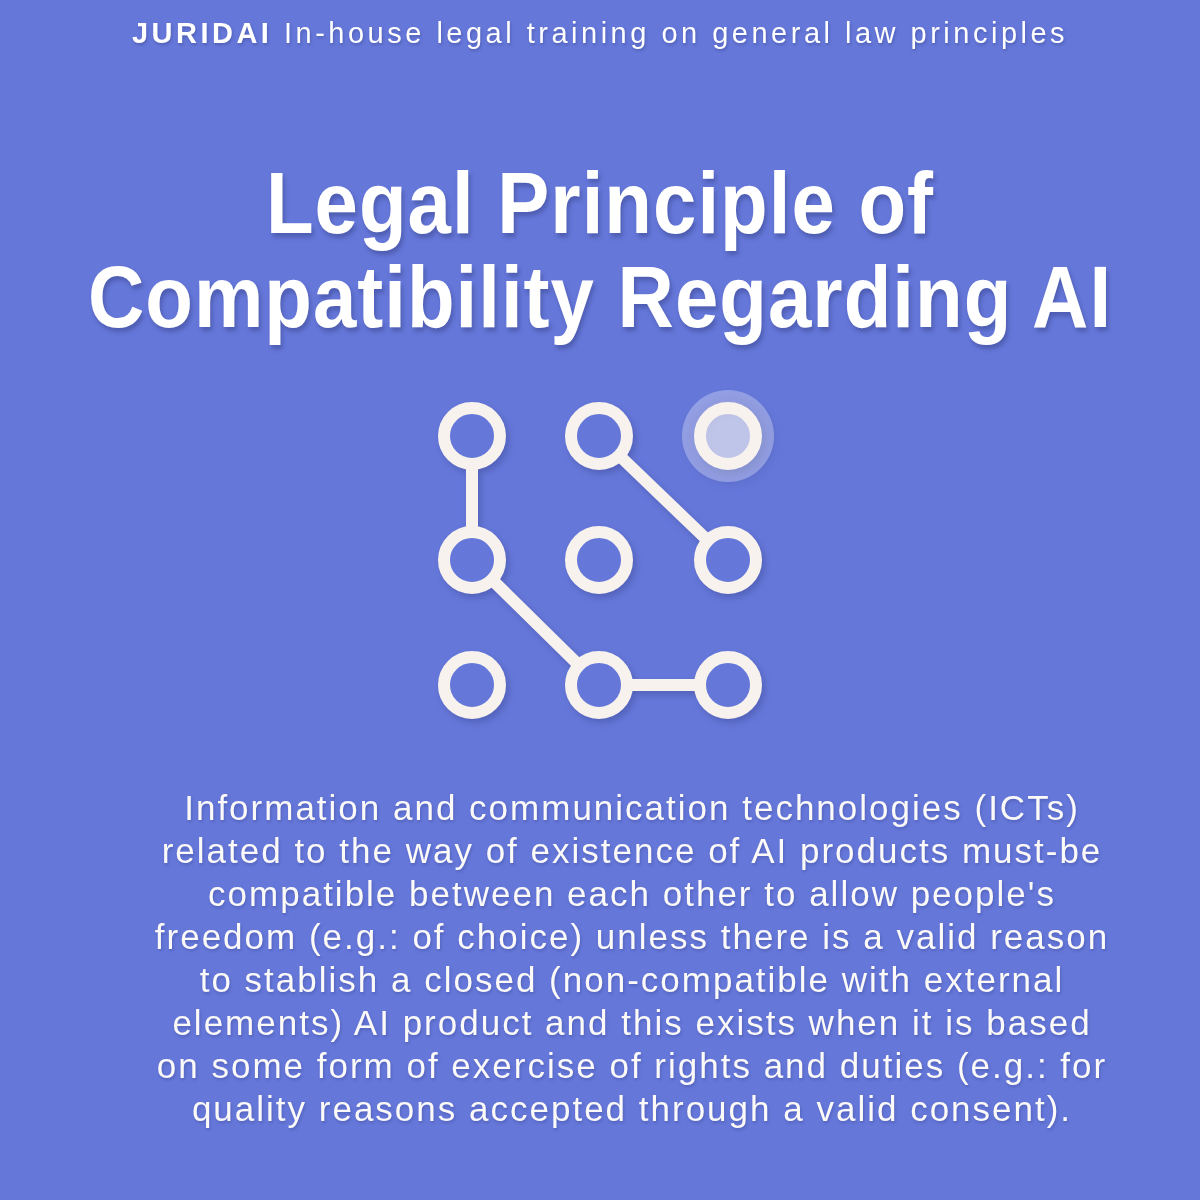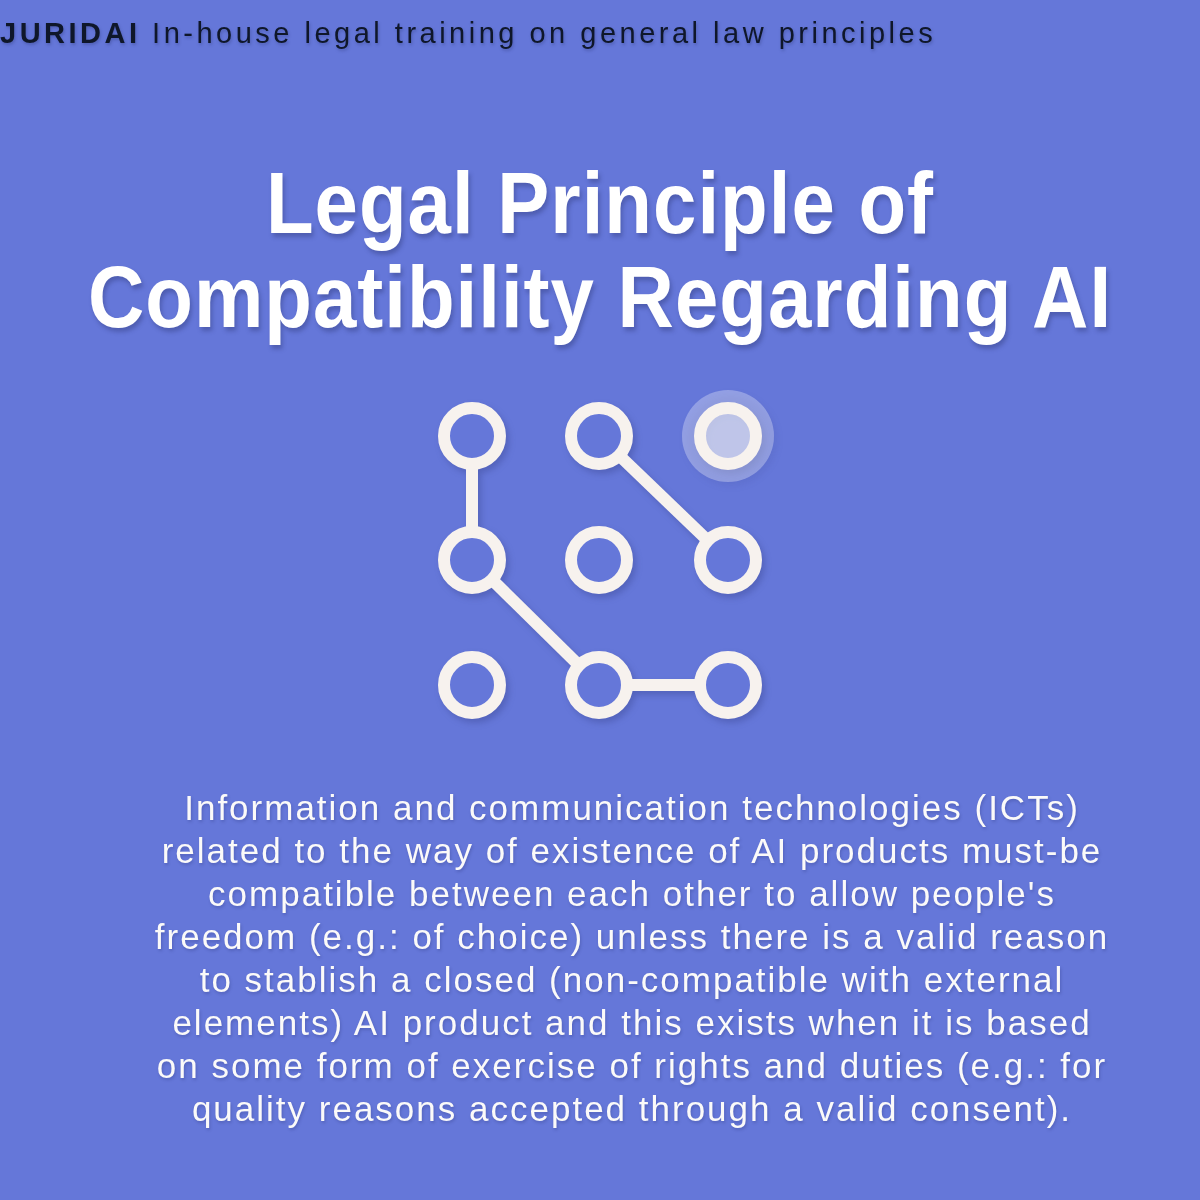--- a/index.html
+++ b/index.html
@@ -16,24 +16,25 @@
     font-family: "Liberation Sans", sans-serif;
     color: #ffffff;
   }
 
   
   .header {
     position: absolute;
     top: 12px;
     left: 0;
     width: 1200px;
+    text-align: center;
     font-size: 29px;
     line-height: 42px;
     letter-spacing: 3.5px;
-    color: #0f172a;
+    color: #ffffff;
     text-shadow: 1px 2px 3px rgba(44, 54, 118, 0.35);
   }
   .header .bold { font-weight: 700; }
   .header .light { font-weight: 400; }
 
   
   .title {
     position: absolute;
     top: 156px;
     left: 0;

